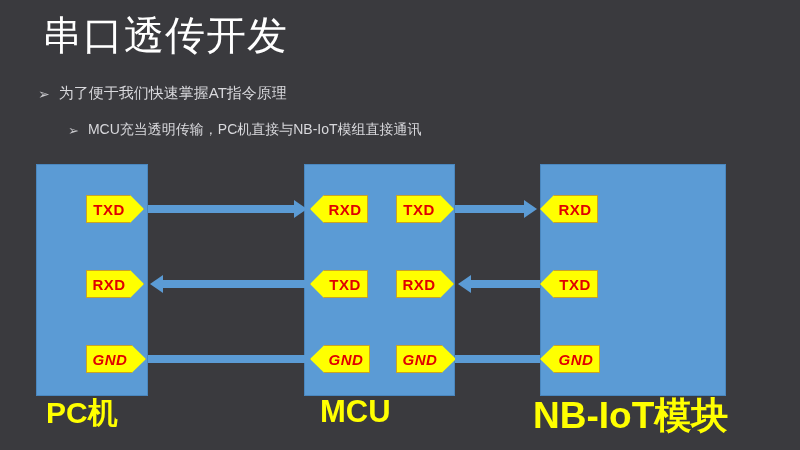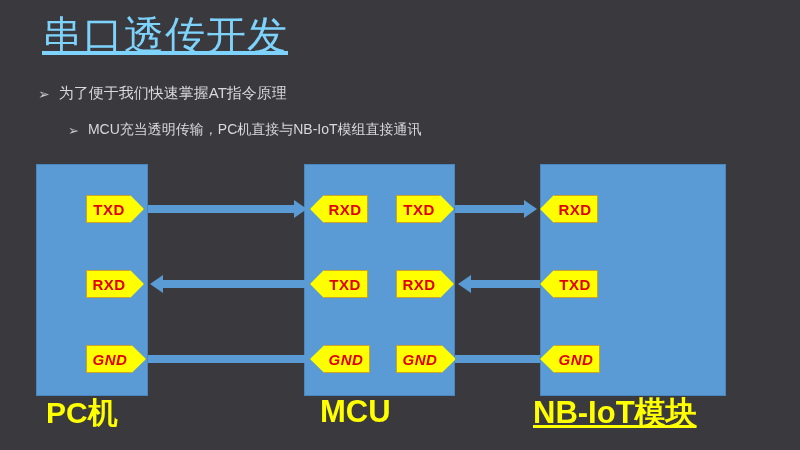--- a/index.html
+++ b/index.html
@@ -9,24 +9,23 @@
     font-family:"Liberation Sans", sans-serif;
     overflow:hidden;
     position:relative;
   }
   #slide { position:absolute; inset:0; overflow:hidden; }
 
   
   .slide-title {
     position:absolute; left:42px; top:8px;
     font-size:40px; line-height:54px;
-    color:#7dd3fc;
+    color:#ffffff;
     letter-spacing:1px;
     white-space:nowrap;
-    text-decoration:underline;
   }
 
   
   .bullet {
     position:absolute;
     color:#d8d8dc;
     white-space:nowrap;
     display:flex; align-items:center;
   }
   .bullet .marker {
@@ -97,21 +96,21 @@
   
   .caption {
     position:absolute;
     color:#ffff00;
     font-weight:bold;
     white-space:nowrap;
     line-height:1;
   }
   .caption.pc    { left:46px;  top:398px; font-size:30px; }
   .caption.mcu   { left:320px; top:396px; font-size:31px; }
-  .caption.nbiot { left:533px; top:397px; font-size:31px;text-decoration:underline; }
+  .caption.nbiot { left:533px; top:397px; font-size:37px; }
 </style>
 </head>
 <body>
 
 <div id="slide">
 
   <div class="slide-title">串口透传开发</div>
 
   <div class="bullet bullet-1">
     <span class="marker">➢</span>

